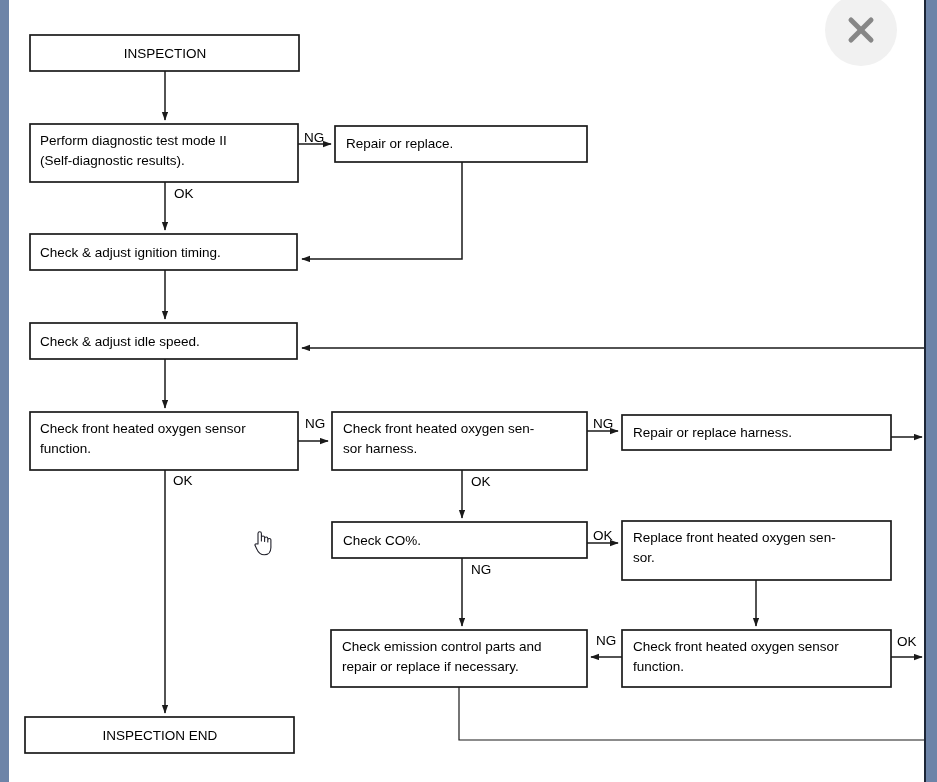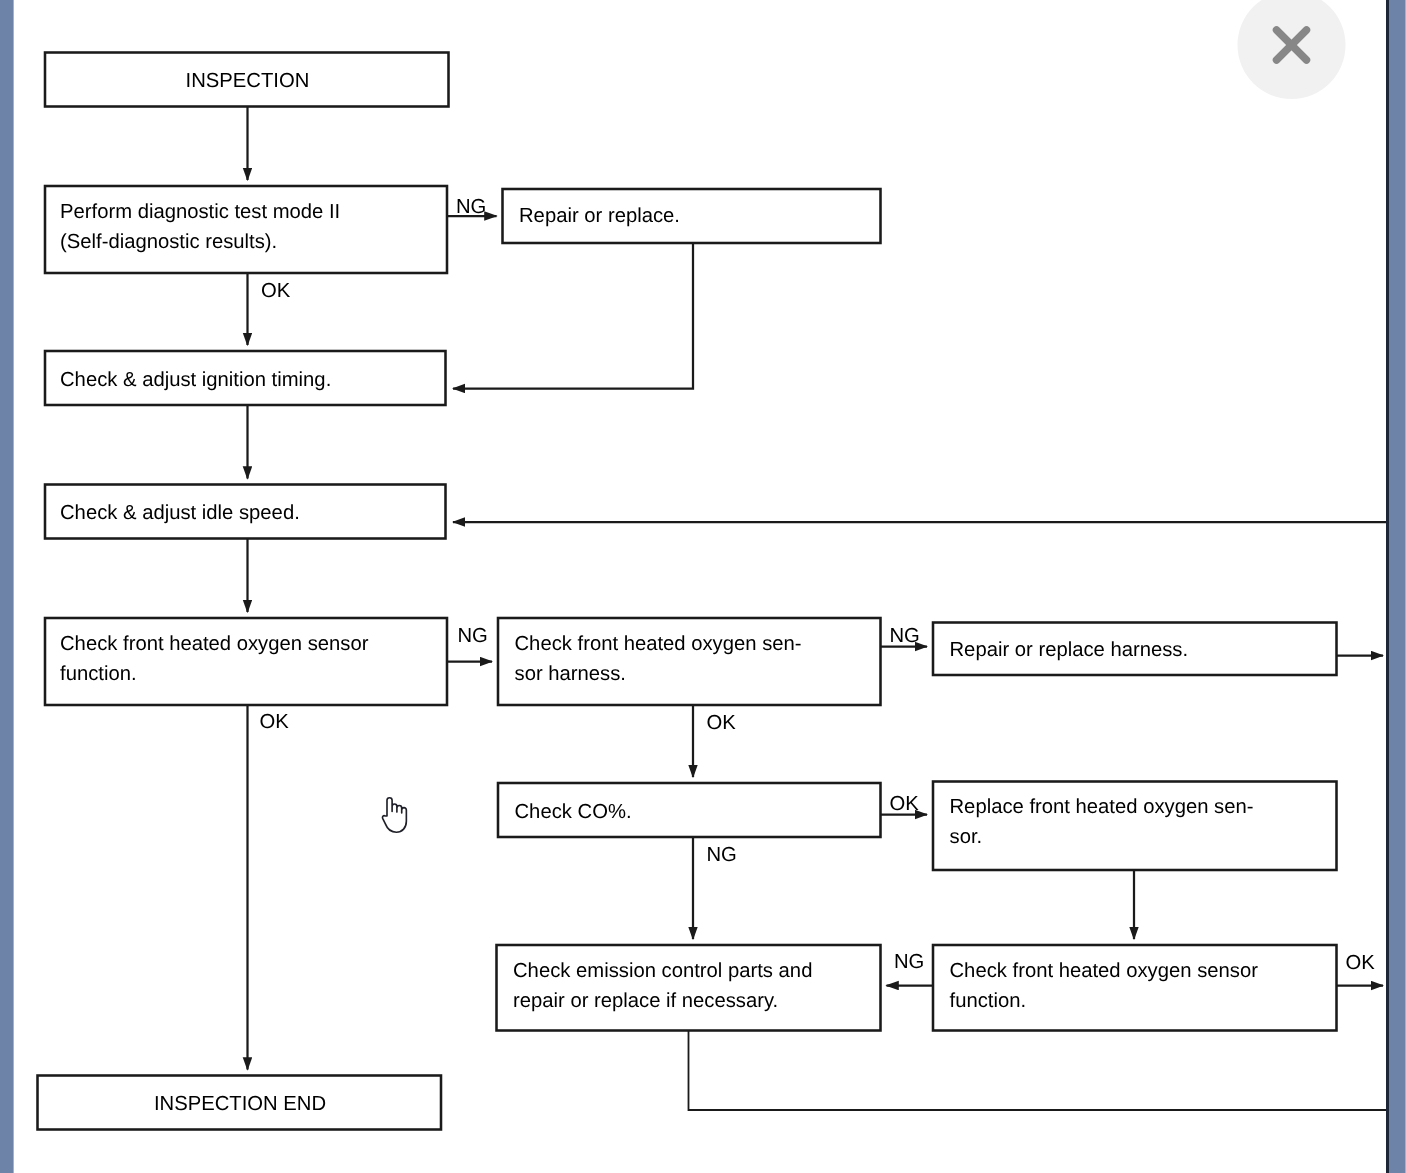--- a/index.html
+++ b/index.html
@@ -2,21 +2,21 @@
 <html><head>
 <meta charset="utf-8">
 <style>
   html,body{margin:0;padding:0;background:#ffffff;}
   body{
     width:937px;height:782px;overflow:hidden;
     font-family:"Liberation Sans","DejaVu Sans",sans-serif;
   }
   #viewer{
     position:relative;width:937px;height:782px;
-    background:#fca5a5;
+    background:#14b8a6;
     box-sizing:border-box;
     border-left:9px solid #6d84a8;
     border-right:11px solid #6d84a8;
   }
   #viewer:before{
     content:"";position:absolute;left:0;top:0;width:2px;height:100%;
     background:#1c2637;
   }
   #viewer:after{
     content:"";position:absolute;right:0;top:0;width:2px;height:100%;

